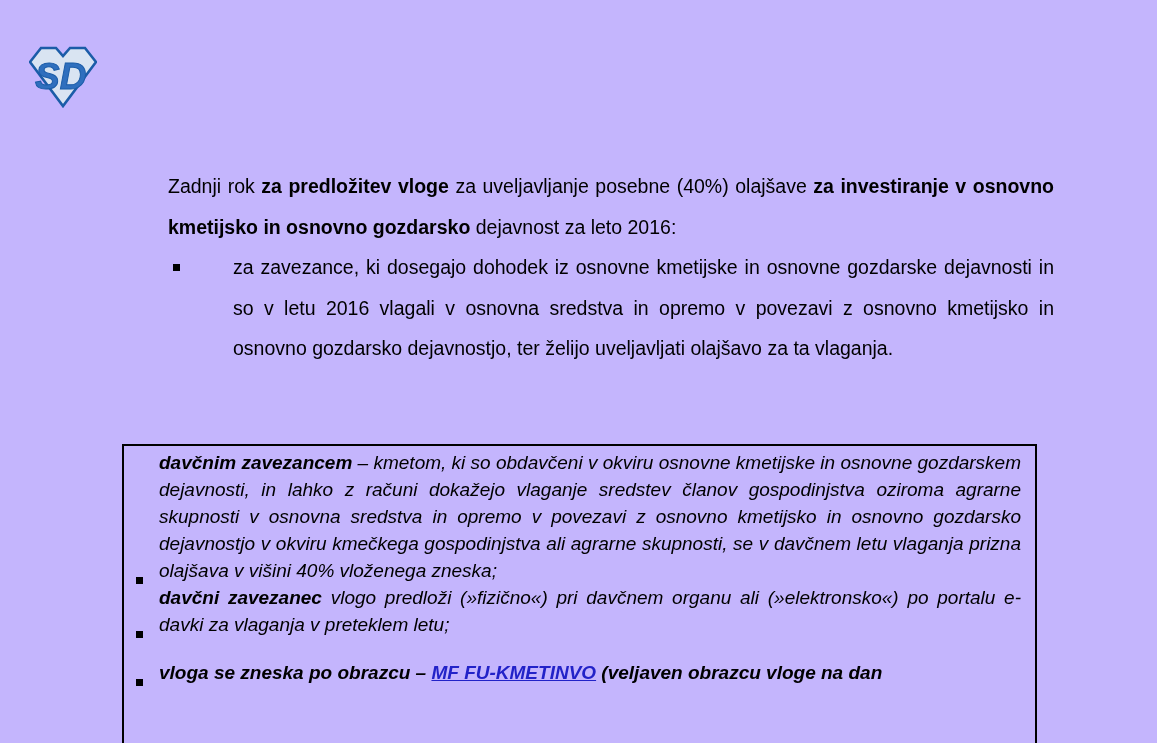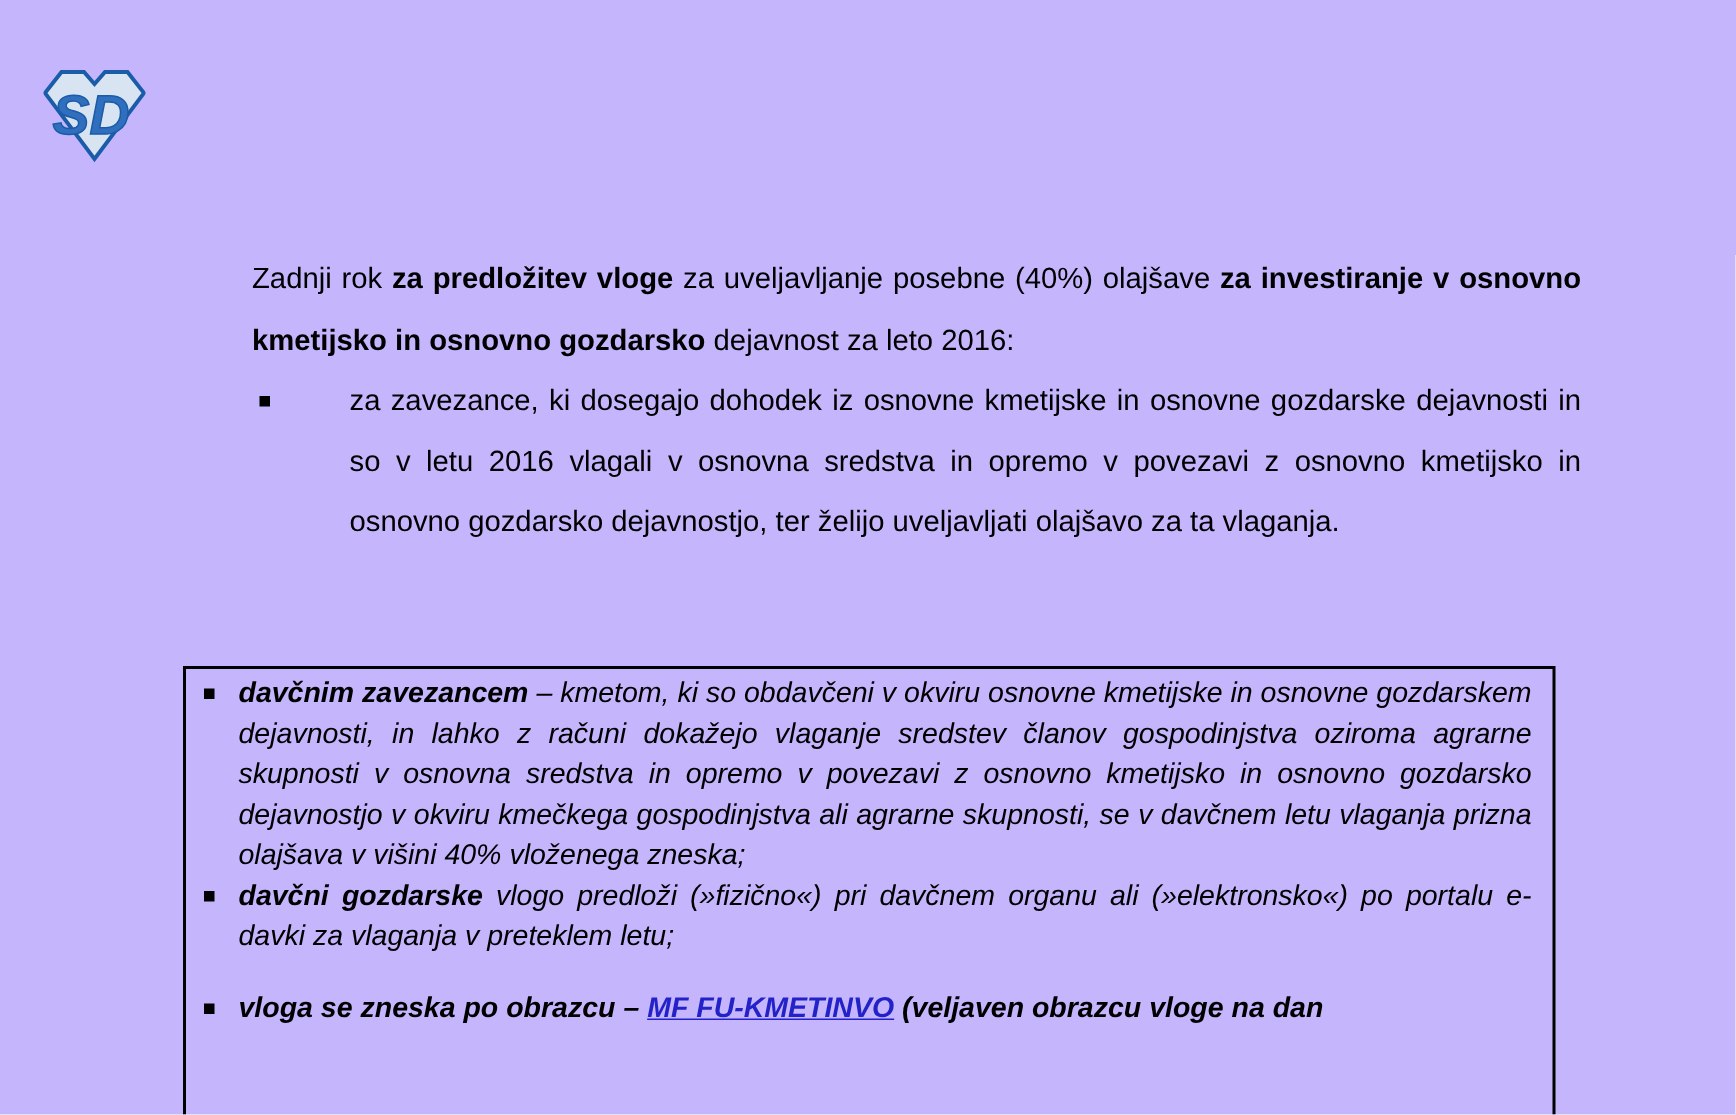--- a/index.html
+++ b/index.html
@@ -37,21 +37,21 @@
     width:915px; height:360px;
     border:2px solid #000;
     padding:3px 14px 12px 8px;
     font-size:19px; font-style:italic; line-height:27px;
   }
   .box-title {
     margin-left:7px;
     font-weight:bold; text-decoration:underline;
     line-height:29px;
   }
-  .box-bullet { display:flex; align-items:flex-start; }
+  .box-bullet { display:flex; align-items:flex-end; }
   .box-bullet .marker { flex:0 0 23px; margin-left:4px; padding-top:10px; }
   .box-bullet .btext { flex:1; text-align:justify; }
   .box-bullet.spaced { margin-top:21px; }
 
   .bold { font-weight:bold; }
   a.form-link {
     color:#2222c8; font-weight:bold; text-decoration:underline; cursor:pointer;
   }
 </style>
 </head>
@@ -83,21 +83,21 @@
       <span class="marker">
           <span class="sq"></span>
         </span>
       <div class="btext"><span class="bold">davčnim zavezancem</span><span> – kmetom, ki so obdavčeni v okviru osnovne kmetijske in osnovne gozdarskem dejavnosti, in lahko z računi dokažejo vlaganje sredstev članov gospodinjstva oziroma agrarne skupnosti v osnovna sredstva in opremo v povezavi z osnovno kmetijsko in osnovno gozdarsko dejavnostjo v okviru kmečkega gospodinjstva ali agrarne skupnosti, se v davčnem letu vlaganja prizna olajšava v višini 40% vloženega zneska;</span></div>
     </div>
 
     <div class="box-bullet">
       <span class="marker">
           <span class="sq"></span>
         </span>
-      <div class="btext"><span class="bold">davčni gozdarske</span><span> vlogo predloži (»fizično«) pri davčnem organu ali (»elektronsko«) po portalu e-davki za vlaganja v preteklem letu;</span></div>
+      <div class="btext"><span class="bold">davčni zavezanec</span><span> vlogo predloži (»fizično«) pri davčnem organu ali (»elektronsko«) po portalu e-davki za vlaganja v preteklem letu;</span></div>
     </div>
 
     <div class="box-bullet spaced">
       <span class="marker">
           <span class="sq"></span>
         </span>
       <div class="btext bold"><span>vloga se zneska po obrazcu – </span><a class="form-link">MF FU-KMETINVO</a><span> (veljaven obrazcu vloge na dan</span></div>
     </div>
   </div>
 

